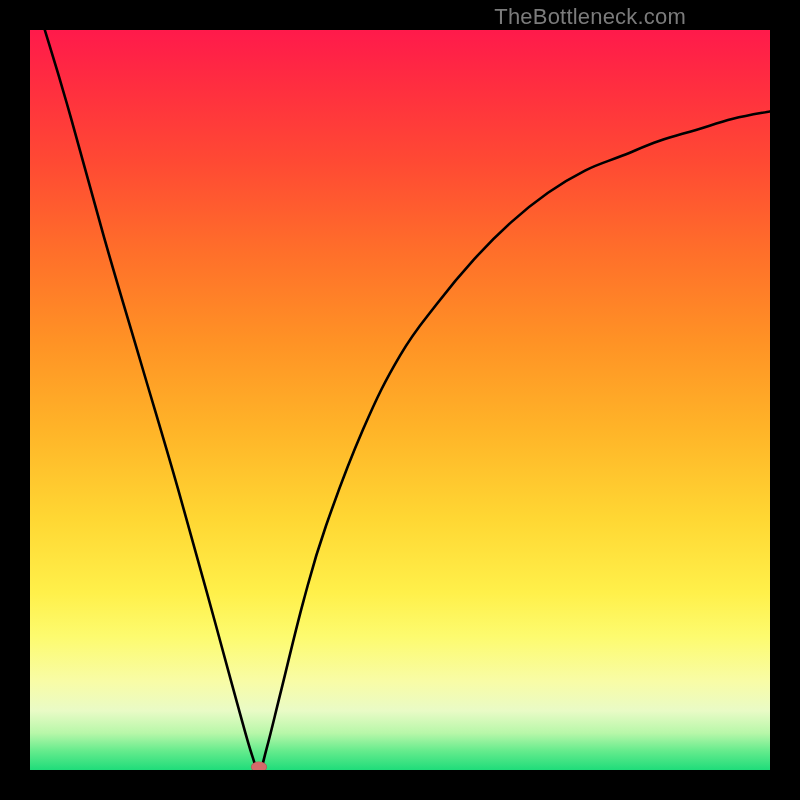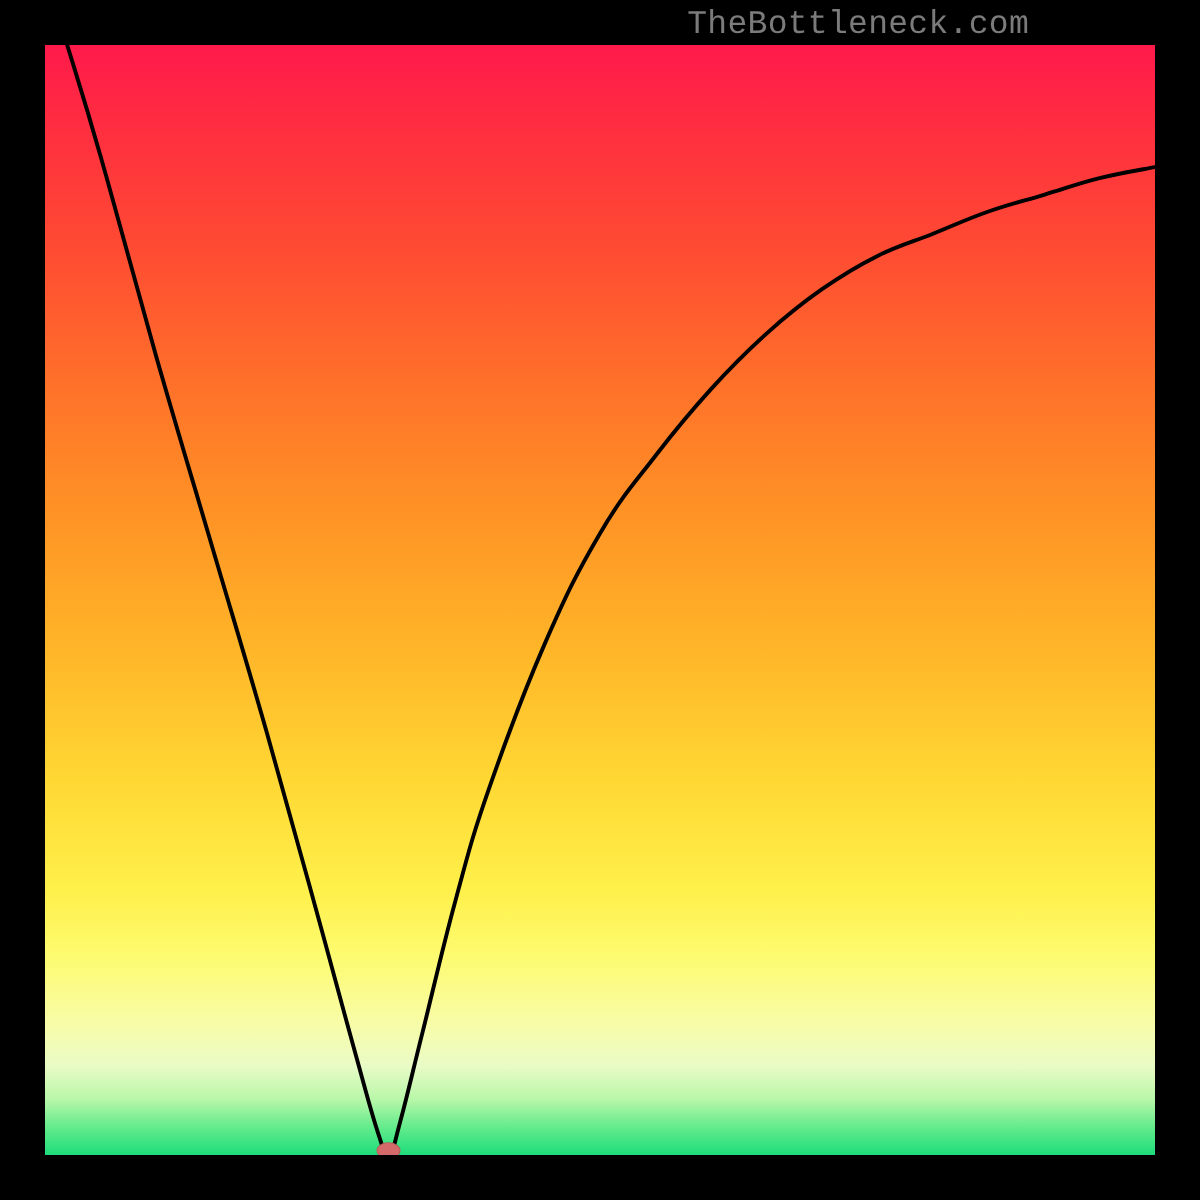--- a/index.html
+++ b/index.html
@@ -9,21 +9,20 @@
     height: 800px;
     background: #000;
     overflow: hidden;
     font-family: Arial, Helvetica, sans-serif;
   }
   .frame {
     position: relative;
     width: 698px;
     height: 800px;
     background: #000;
-    font-family: Liberation Mono, monospace;
   }
   .watermark {
     position: absolute;
     top: 4px;
     right: 12px;
     color: #7b7b7b;
     font-size: 22px;
     font-weight: 500;
     letter-spacing: 0.2px;
     z-index: 10;

